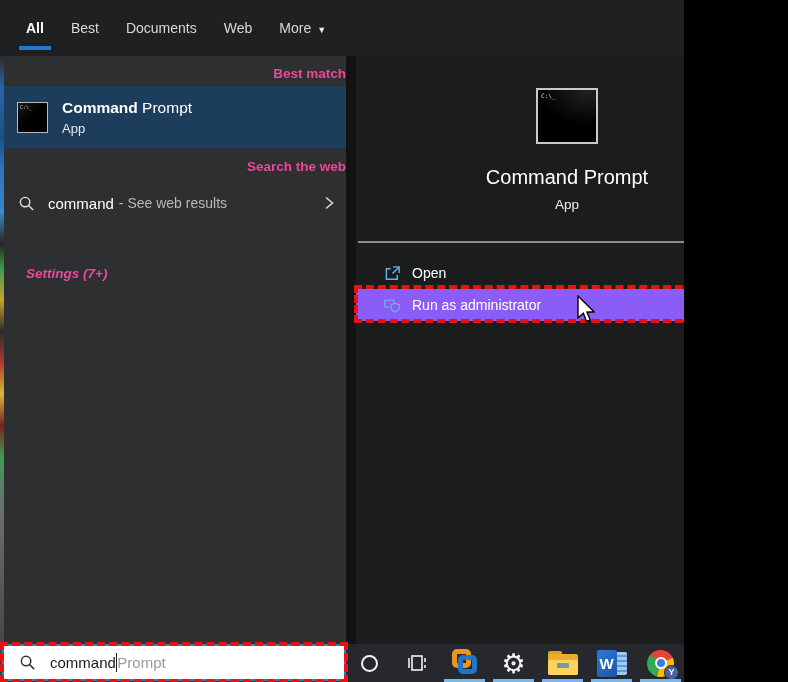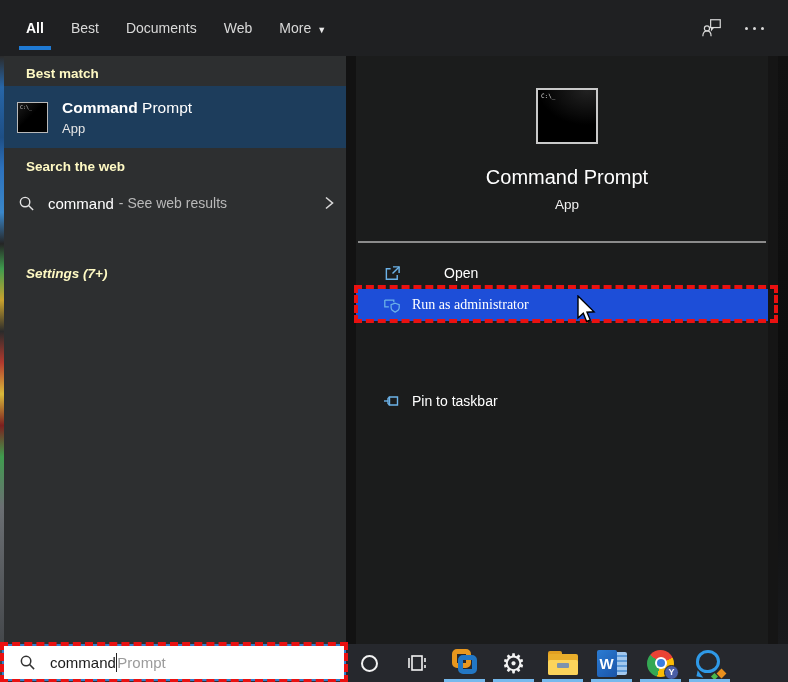--- a/index.html
+++ b/index.html
@@ -1,19 +1,19 @@
 <!DOCTYPE html>
 <html><head>
 <meta charset="utf-8">
 <style>
   * { margin:0; padding:0; box-sizing:border-box; }
   html,body { background:#000; }
   body { font-family:"Liberation Sans","DejaVu Sans",sans-serif; }
   #screen {
-    position:relative; width:788px; height:682px; overflow:hidden;
+    position:relative; width:684px; height:682px; overflow:hidden;
     background:#151515;
   }
   
   #desktop-left {
     position:absolute; left:0; top:56px; width:4px; height:626px;
     background:linear-gradient(180deg,
       #2b2b2b 0%,#2766a8 5%,#1e4f86 13%,#2d72bd 18%,#3a87c9 25%,
       #252525 30%,#3f9c4e 34%,#c9a22e 39%,#2b2b2b 44%,#b33a2e 49%,
       #d8b93a 54%,#7c1f1f 59%,#3f9c4e 64%,#6b6f73 72%,#3a3d40 100%);
   }
@@ -36,21 +36,21 @@
   .tab .caret { font-size:9px; margin-left:6px; color:#e8e8e8; }
   #topbar-right { margin-left:auto; display:flex; align-items:center; gap:22px; padding-right:24px; }
   .dots { display:flex; gap:5px; }
   .dots i { width:3px; height:3px; border-radius:50%; background:#d9d9d9; }
   
   #left-panel {
     position:absolute; left:4px; top:56px; width:342px; height:626px;
     background:#2d2f30; color:#fff;
   }
   .section-header {
-    font-size:13.5px; font-weight:bold; color:#fef9c3; padding:0 0 0 22px;
+    font-size:13.5px; font-weight:bold; color:#ec4899; padding:0 0 0 22px;text-align:right;
   }
   #best-match-header { position:absolute; top:10px; left:0; right:0; }
   #best-match-row {
     position:absolute; top:30px; left:0; width:342px; height:62px;
     background:#1d3d5c; display:flex; align-items:center; padding-left:13px;
   }
   .cmd-icon-small {
     width:31px; height:31px; background:#050505; border:1px solid #b9b9b9;
     position:relative; flex:0 0 auto;
     background-image:linear-gradient(135deg,#1c1c1c 0%,#000 45%);
@@ -84,22 +84,22 @@
   }
   .cmd-icon-big span { position:absolute; top:2px; left:3px; font-size:6px; color:#d8d8d8; font-family:"DejaVu Sans Mono",monospace; }
   #preview-title { position:absolute; top:110px; left:0; width:100%; text-align:center; font-size:20px; font-weight:400; color:#fff; }
   #preview-subtitle { position:absolute; top:141px; left:0; width:100%; text-align:center; font-size:13.5px; color:#f0f0f0; }
   #preview-divider { position:absolute; top:185px; left:2px; width:408px; height:2px; background:#8b8b8b; }
   .action-row {
     position:absolute; left:0; width:412px; height:32px;
     display:flex; align-items:center; padding-left:27px; font-size:14px; color:#fff;
   }
   .action-row .ic { width:18px; height:18px; margin-right:11px; display:flex; align-items:center; justify-content:center; flex:0 0 auto; }
-  .action-row.highlighted { background:#1d4ed8;font-family:Liberation Serif, serif; }
-  #action-0 { top:201px;gap:32px; } #action-1 { top:233px; } #action-2 { top:265px; }
+  .action-row.highlighted { background:#8b5cf6; }
+  #action-0 { top:201px; } #action-1 { top:233px; } #action-2 { top:265px; }
   #action-3 { top:297px; } #action-4 { top:329px; }
   
   .red-annotation { position:absolute; border:4px dashed #ea1111; pointer-events:none; z-index:40; }
   #annotation-run { left:354px; top:285px; width:424px; height:38px; }
   #annotation-search { left:0px; top:642px; width:348px; height:41px; }
   
   #search-box {
     position:absolute; left:2px; top:644px; width:344px; height:37px;
     background:#fff; border:2px solid #2f80d0; display:flex; align-items:center;
     padding-left:15px; z-index:30;
@@ -246,30 +246,20 @@
           <path d="M2 3 H12 V5.5"></path>
             <path d="M2 3 V10.5 H6.5"></path>
           <path d="M13.5 6.5 L18 8.1 V11.3 C18 13.9 15.2 15.6 13.5 16.3 C11.8 15.6 9 13.9 9 11.3 V8.1 Z"></path>
         </svg>
       </span>
       <span>Run as administrator</span>
     </div>
 
 
 
-    <div class="action-row" id="action-4">
-      <span class="ic">
-        <svg width="18" height="16" viewBox="0 0 18 16" fill="none" stroke="#6cb2e8" stroke-width="1.4">
-          <path d="M1 8 H5"></path>
-            <path d="M6.5 4 H14.5 V12 H6.5 Z"></path>
-            <path d="M6.5 4 L5 5.5 V10.5 L6.5 12"></path>
-        </svg>
-      </span>
-      <span>Pin to taskbar</span>
-    </div>
 
     <div id="preview-scrollbar"></div>
   </div>
 
   <div id="annotation-run" class="red-annotation"></div>
 
   <div id="mouse-cursor">
     <svg width="22" height="30" viewBox="0 0 22 30">
       <path d="M4 1 L4 23 L9.3 18.3 L12.6 26.5 L16.3 25 L13 17.2 L20 16.8 Z" fill="#ffffff" stroke="#000" stroke-width="1.4"></path>
     </svg>

